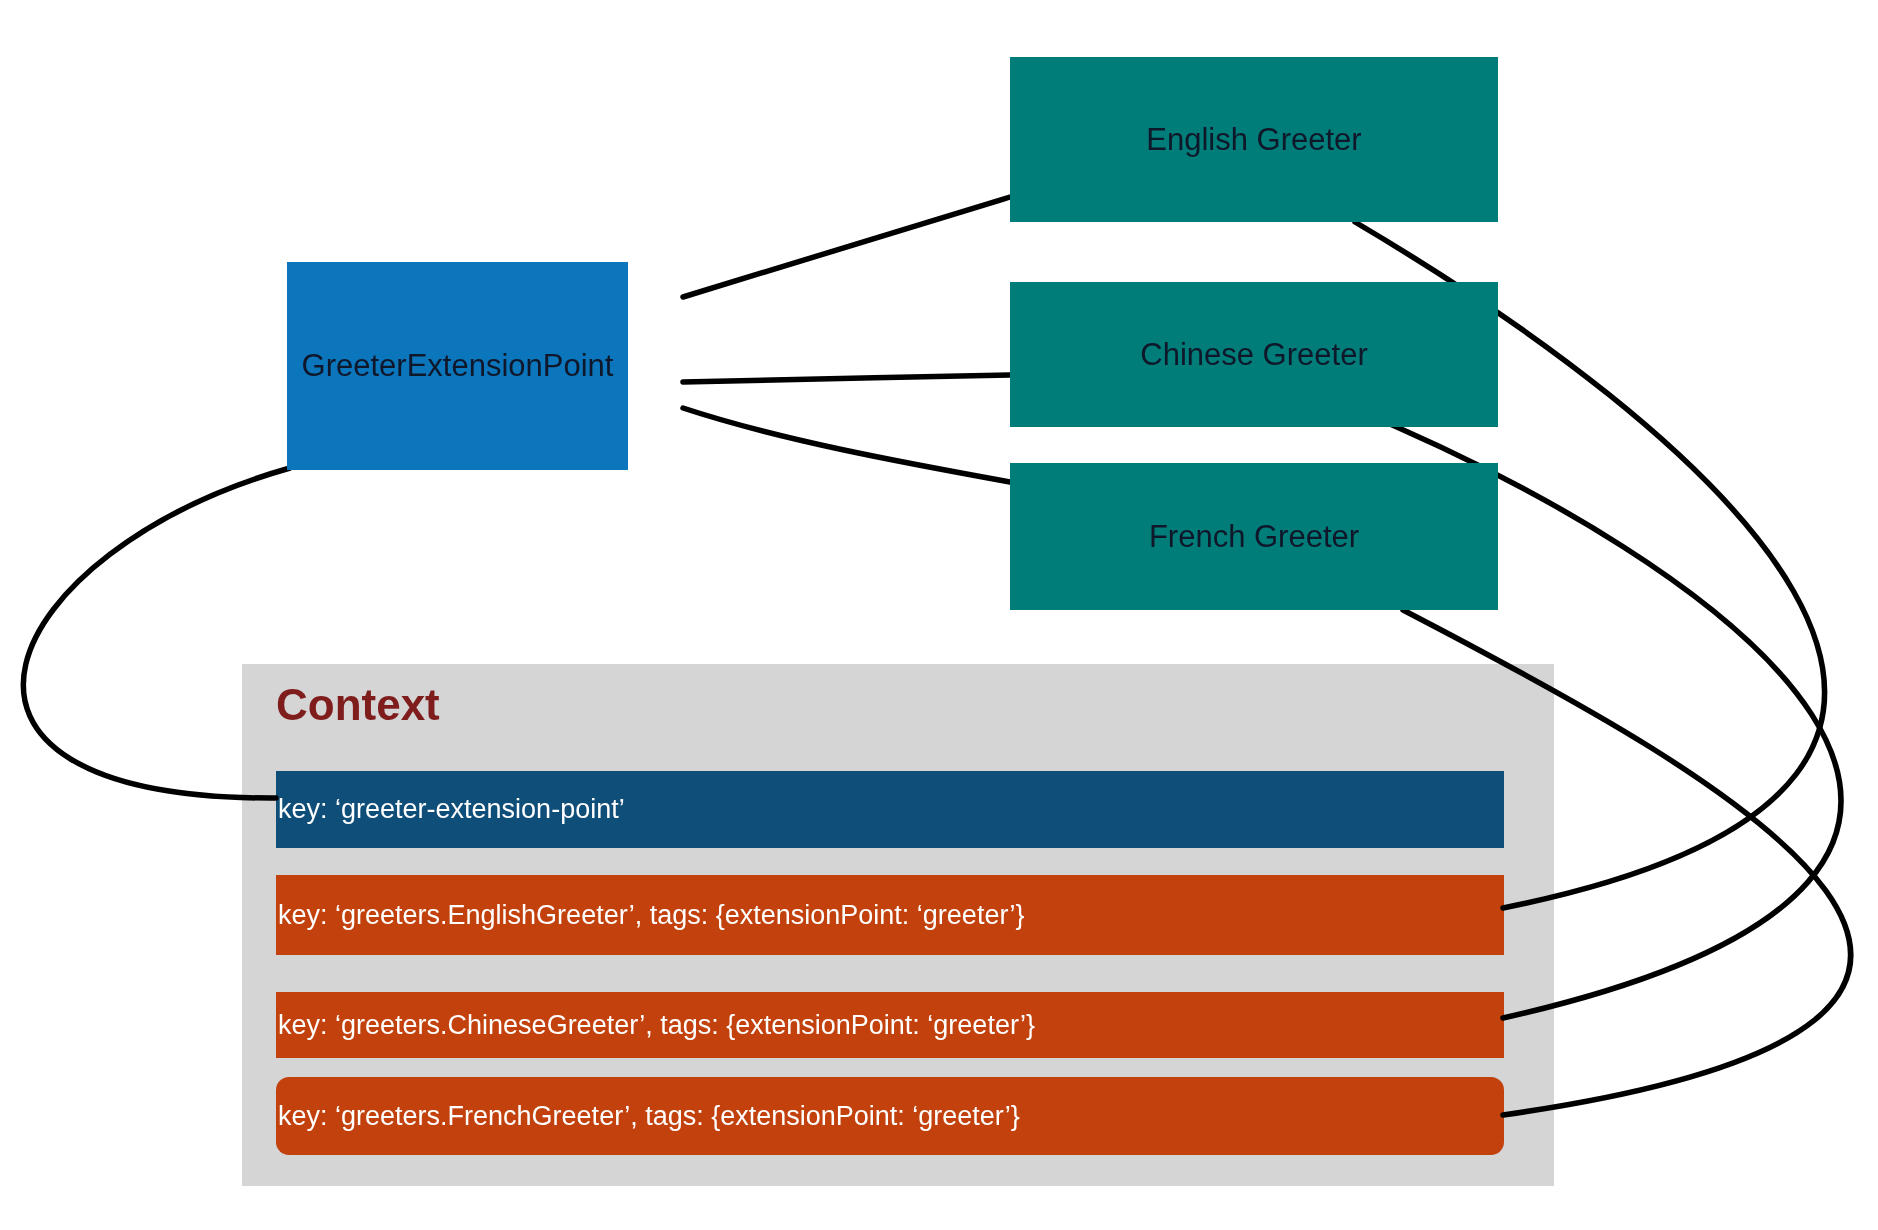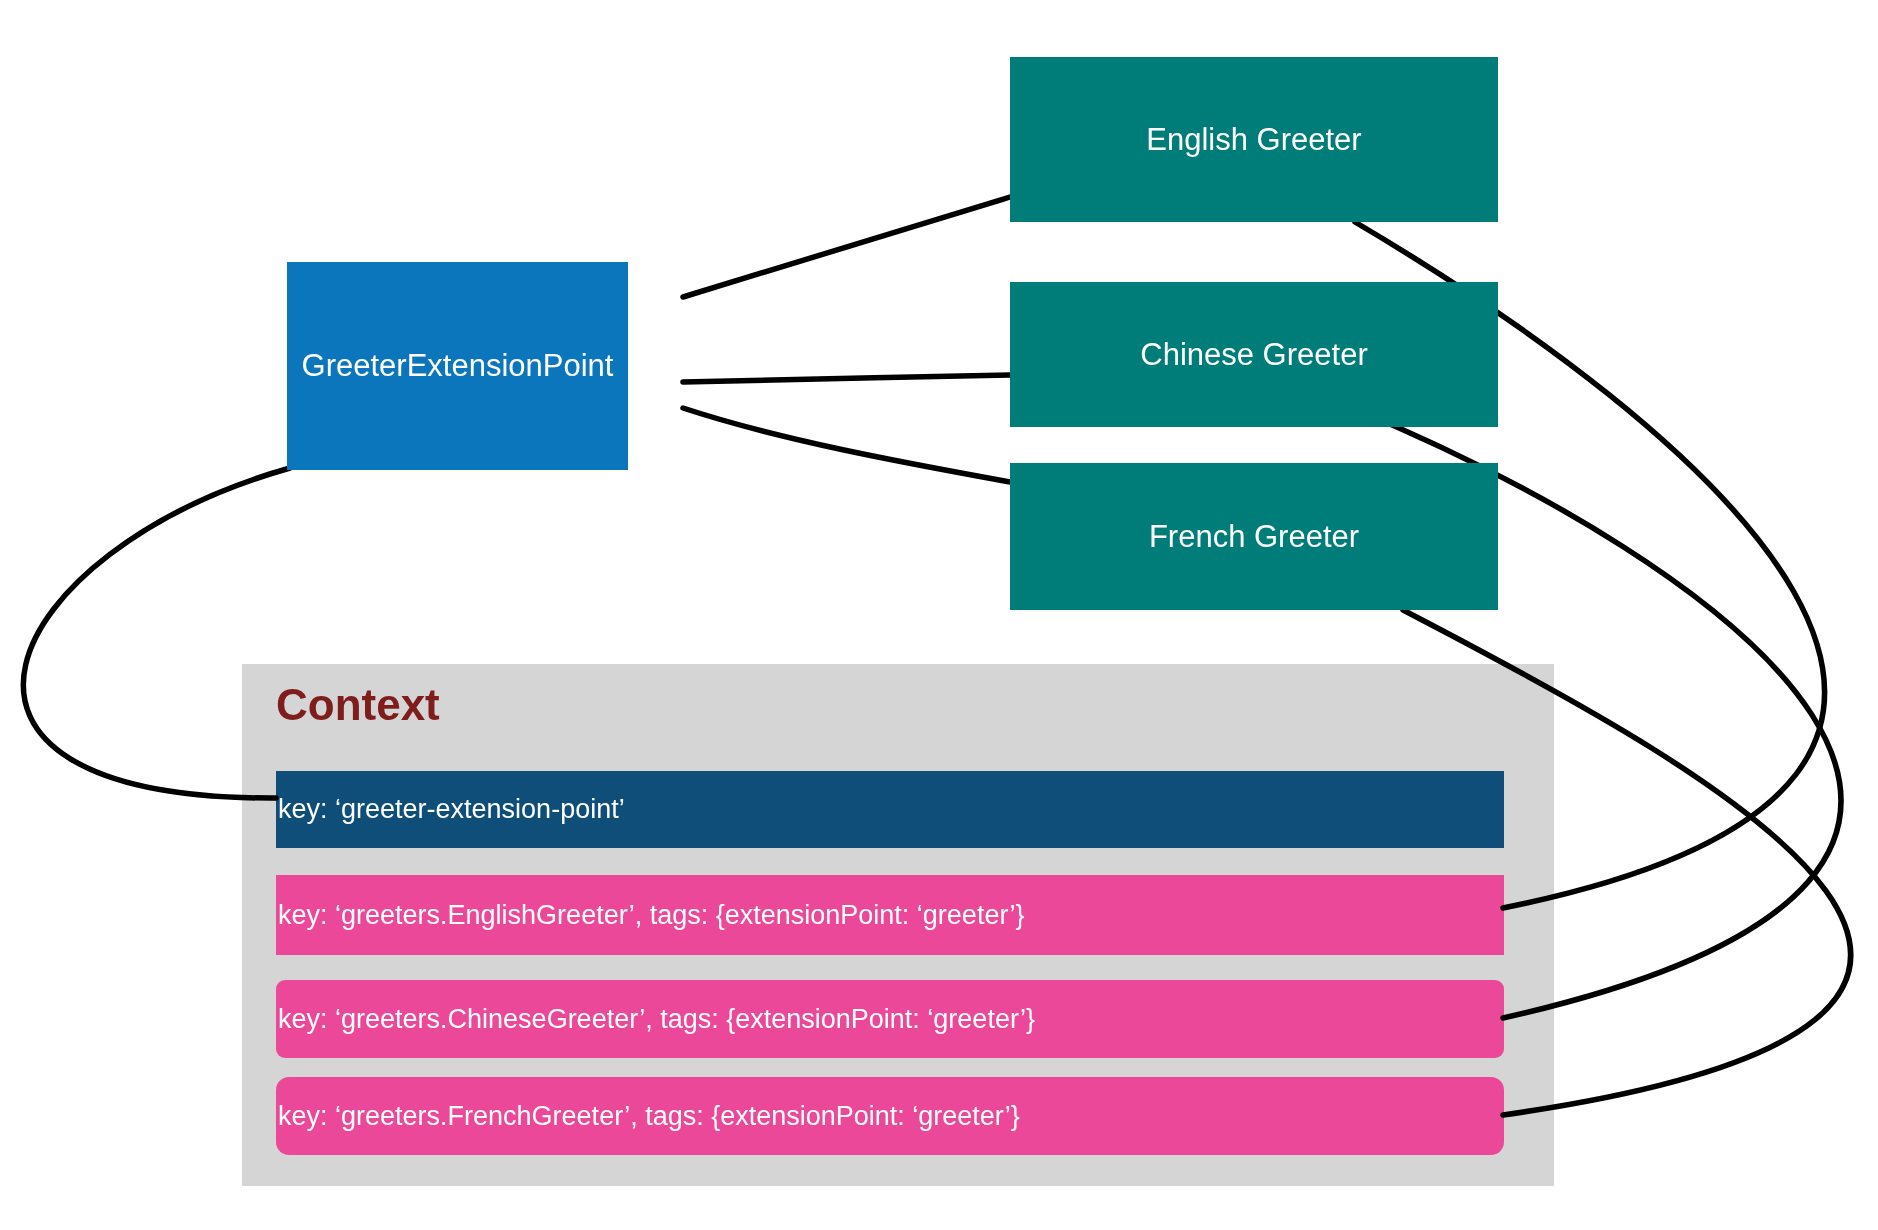--- a/index.html
+++ b/index.html
@@ -6,21 +6,21 @@
   body {
     width:1878px; height:1230px;
     background:#ffffff;
     position:relative;
     overflow:hidden;
     font-family:"Liberation Sans","DejaVu Sans",sans-serif;
   }
   .node {
     position:absolute;
     display:flex; align-items:center; justify-content:center;
-    color:#ffffff;
+    color:#0f172a;
     font-size:31px;
     z-index:2;
     text-align:center;
   }
   #node-extension-point { left:287px; top:262px; width:341px; height:208px; background:#0c76bd; }
   #node-english { left:1010px; top:57px;  width:488px; height:165px; background:#007d78; }
   #node-chinese { left:1010px; top:262px; width:488px; height:145px; background:#007d78;margin-top:20px; }
   #node-french  { left:1010px; top:463px; width:488px; height:147px; background:#007d78; }
 
   #context-panel {
@@ -41,23 +41,23 @@
     left:34px; width:1228px;
     display:flex; align-items:center;
     padding-left:2px;
     box-sizing:border-box;
     color:#ffffff;
     font-size:27px;
     white-space:nowrap;
     overflow:hidden;
   }
   .bar-navy    { top:107px; height:77px; background:#0e4e79; }
-  .bar-magenta { background:#ec4899; }
+  .bar-magenta { background:#c2410c; }
   .bar-english { top:211px; height:80px; }
-  .bar-chinese { top:316px; height:78px;border-radius:9px; }
+  .bar-chinese { top:328px; height:66px; }
   .bar-french  { top:413px; height:78px;border-radius:13px; }
 
   #connections {
     position:absolute; left:0; top:0;
     z-index:1;
     pointer-events:none;
   }
   #connections path {
     fill:none;
     stroke:#000000;

